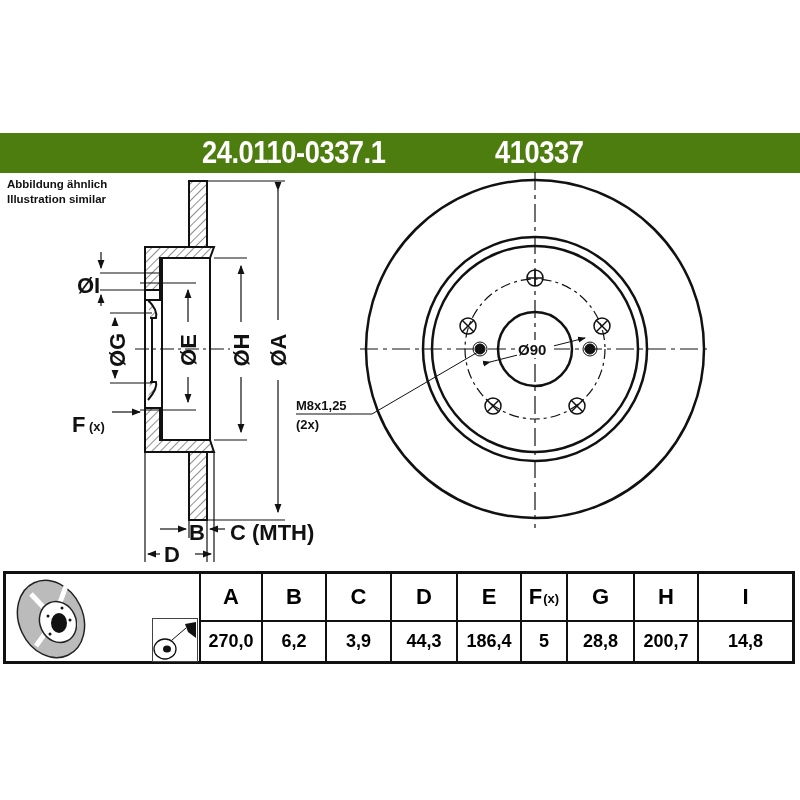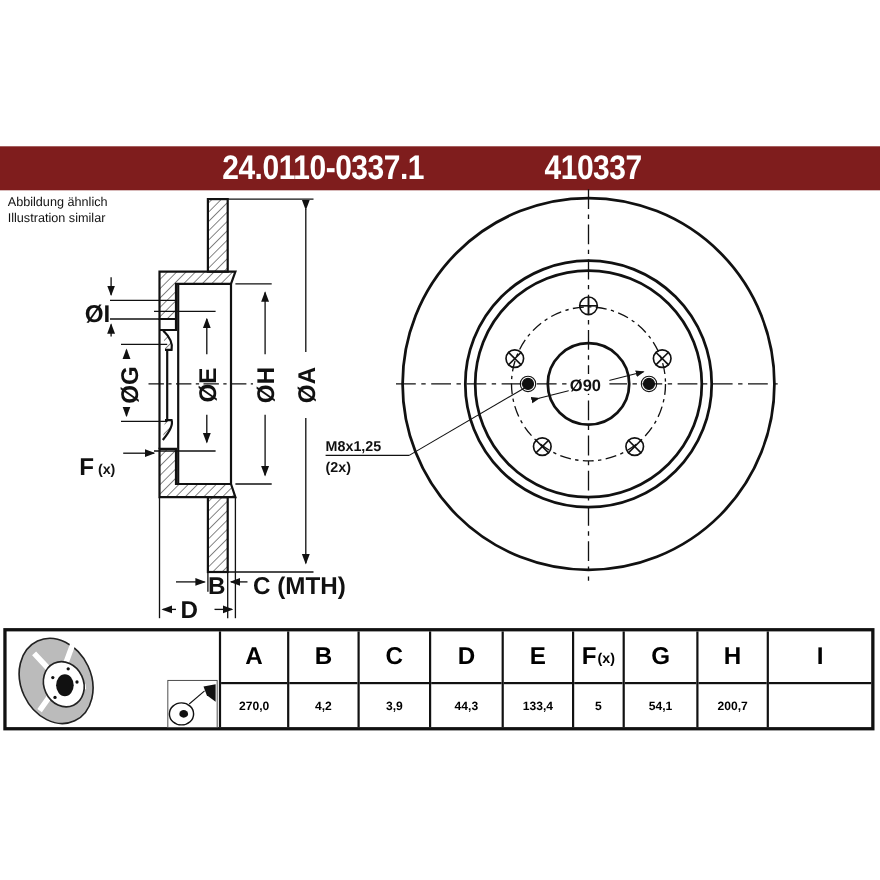--- a/index.html
+++ b/index.html
@@ -1,27 +1,27 @@
 <!DOCTYPE html>
 <html><head>
 <meta charset="utf-8">
 <style>
   html, body { margin: 0; padding: 0; background: #ffffff; }
   body { width: 800px; height: 800px; position: relative; overflow: hidden; font-family: "Liberation Sans", sans-serif; }
-  .title-bar { position: absolute; left: 0; top: 133px; width: 800px; height: 40px; background: #7f1d1d; color: #fff; }
+  .title-bar { position: absolute; left: 0; top: 133px; width: 800px; height: 40px; background: #4d7c0f; color: #fff; }
   .title-bar .pn { position: absolute; top: 2px; font-size: 31px; font-weight: bold; letter-spacing: -0.5px; transform: scaleX(0.88); transform-origin: left top; }
-  .note { position: absolute; left: 7px; top: 177px; font-size: 11.5px; font-weight: normal; line-height: 15px; color: #111; }
+  .note { position: absolute; left: 7px; top: 177px; font-size: 11.5px; font-weight: bold; line-height: 15px; color: #111; }
   svg.drw { position: absolute; left: 0; top: 0; }
   .spec-table { position: absolute; left: 3px; top: 571px; width: 792px; height: 93px; border: 3px solid #111; box-sizing: border-box; }
   .img-cell { position: absolute; left: 0; top: 0; width: 193px; height: 87px; border-right: 2px solid #111; }
   .col { position: absolute; top: 0; height: 87px; border-right: 2px solid #111; box-sizing: border-box; }
   .col:last-child { border-right: none; }
   .hdr { position: absolute; left: 0; top: 0; width: 100%; height: 46px; border-bottom: 2px solid #111; display: flex; align-items: center; justify-content: center; font-size: 22px; font-weight: bold; }
   .hdr .sub { font-size: 13px; margin-left: 1px; margin-top: 3px; }
-  .val { position: absolute; left: 0; top: 48px; width: 100%; height: 39px; display: flex; align-items: center; justify-content: center; font-size: 11px; font-weight: bold; }
+  .val { position: absolute; left: 0; top: 48px; width: 100%; height: 39px; display: flex; align-items: center; justify-content: center; font-size: 18px; font-weight: bold; }
   .lbl { font-weight: bold; fill: #111; font-family: "Liberation Sans", sans-serif; }
 </style>
 </head>
 <body>
 
 <div class="title-bar">
   <span class="pn" style="left:202px;">24.0110-0337.1</span>
   <span class="pn" style="left:495px;">410337</span>
 </div>
 
@@ -176,45 +176,46 @@
       <path d="M33,6 L44,4 L44,20 L36,14 Z" fill="#111"></path>
     </svg>
   </div>
 
   <div class="col" style="left:195px;width:62px;">
     <div class="hdr">A</div>
     <div class="val">270,0</div>
   </div>
   <div class="col" style="left:257px;width:64px;">
     <div class="hdr">B</div>
-    <div class="val">4,2</div>
+    <div class="val">6,2</div>
   </div>
   <div class="col" style="left:321px;width:65px;">
     <div class="hdr">C</div>
     <div class="val">3,9</div>
   </div>
   <div class="col" style="left:386px;width:66px;">
     <div class="hdr">D</div>
     <div class="val">44,3</div>
   </div>
   <div class="col" style="left:452px;width:64px;">
     <div class="hdr">E</div>
-    <div class="val">133,4</div>
+    <div class="val">186,4</div>
   </div>
   <div class="col" style="left:516px;width:46px;">
     <div class="hdr">
       <span>F</span>
         <span class="sub">(x)</span>
     </div>
     <div class="val">5</div>
   </div>
   <div class="col" style="left:562px;width:67px;">
     <div class="hdr">G</div>
-    <div class="val">54,1</div>
+    <div class="val">28,8</div>
   </div>
   <div class="col" style="left:629px;width:64px;">
     <div class="hdr">H</div>
     <div class="val">200,7</div>
   </div>
   <div class="col" style="left:693px;width:93px;">
     <div class="hdr">I</div>
+    <div class="val">14,8</div>
   </div>
 </div>
 
 </body></html>

